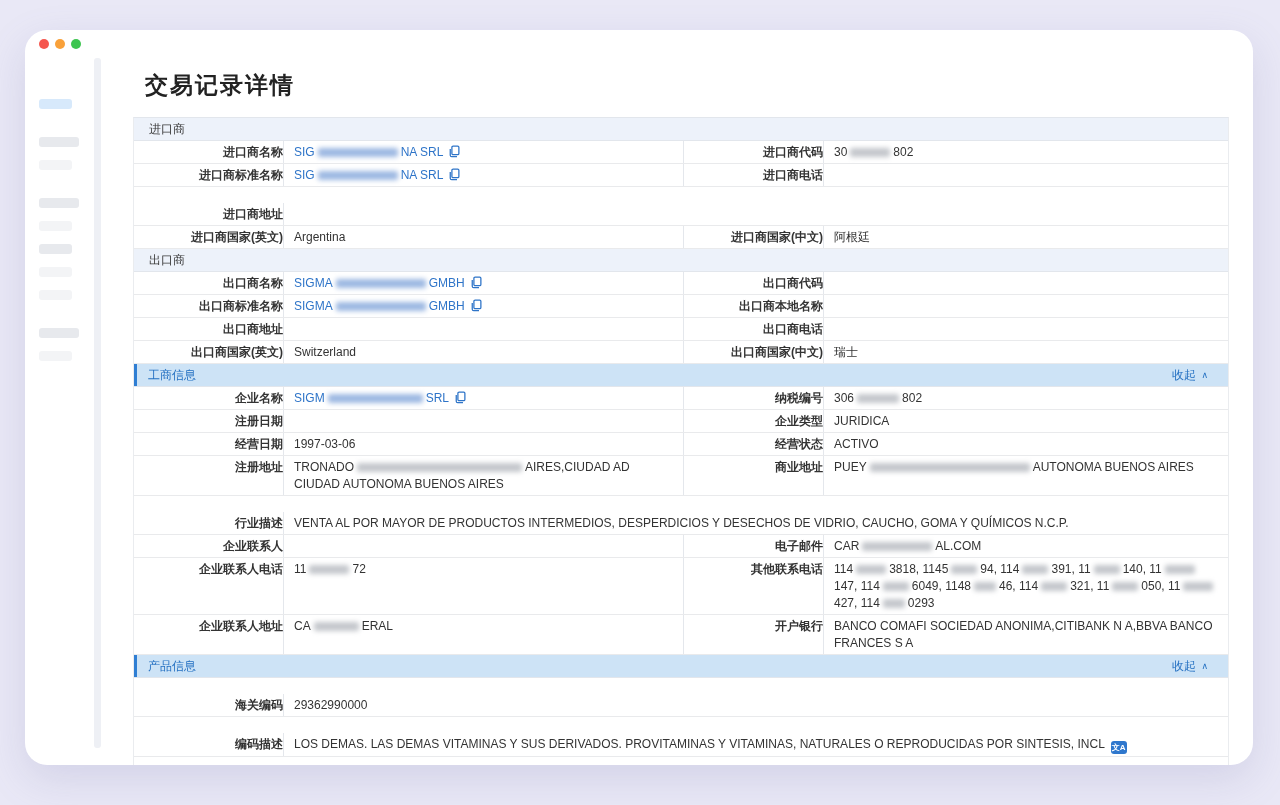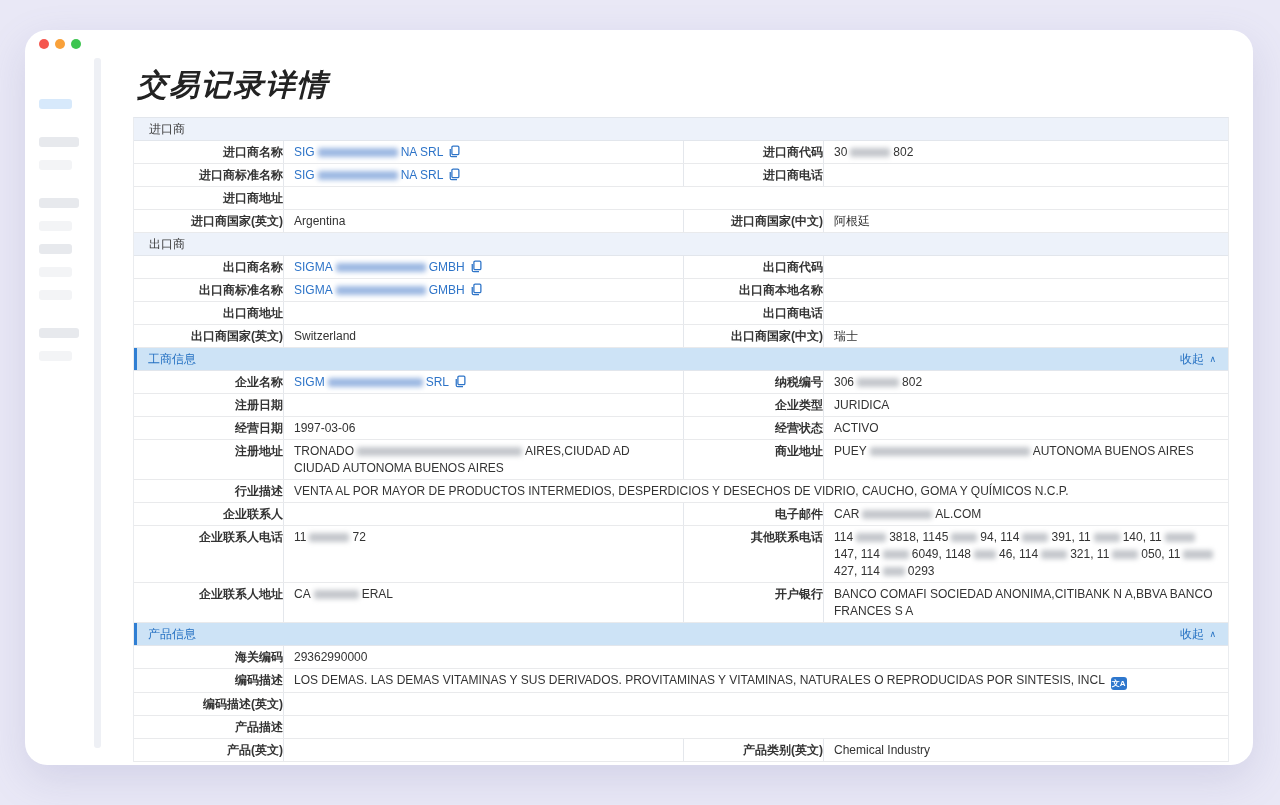--- a/index.html
+++ b/index.html
@@ -23,32 +23,32 @@
   .skel:first-child { margin-top:0; }
   .skel.gap { margin-top:28px; }
   .skel.wide { width:40px; }
   .skel.active { background:#d7e9fb; }
   .skel.strong { background:#e7e9ed; }
   .skel.light  { background:#f3f4f6; }
 
   .side-divider { position:absolute; left:69px; top:28px; width:7px; height:690px; background:#eef0f5; border-radius:3px; }
 
   .content { position:absolute; left:108px; top:0; width:1096px; padding-top:40px; }
-  h1.page-title { margin:0 0 17px 4px; font-size:30px; line-height:30px; font-weight:700; color:#222; letter-spacing:2px;font-style:italic; }
+  h1.page-title { margin:0 0 17px 12px; font-size:23px; line-height:30px; font-weight:700; color:#222; letter-spacing:2px; }
 
   .detail-table { width:1096px; border-left:1px solid #eaecef; border-right:1px solid #eaecef; border-top:1px solid #e2e6ec; font-size:12px; color:#333; }
-  .sec-header { display:flex; align-items:center; height:23px; padding:0 12px 0 15px; background:#edf2fa; border-bottom:1px solid #e2e6ec; color:#3a3a3a; }
+  .sec-header { display:flex; align-items:center; height:23px; padding:0 20px 0 15px; background:#edf2fa; border-bottom:1px solid #e2e6ec; color:#3a3a3a; }
   .sec-header.blue { background:#cde3f6; box-shadow:inset 3px 0 0 #2f7ed3; padding-left:14px; }
   .sec-header.blue .sec-title { color:#2470c2; }
   .collapse { margin-left:auto; color:#2470c2; text-decoration:none; font-size:12px; }
   .collapse .chev { font-size:9px; vertical-align:1px; margin-left:2px; }
 
   .row { display:grid; border-bottom:1px solid #e9eaec; min-height:22px; }
   .row.pair { grid-template-columns:150px 400px 140px 1fr; }
-  .row.full { grid-template-columns:150px 1fr; }
+  .row.full { grid-template-columns:150px 1fr;margin-top:16px; }
   .cell { padding:3px 10px 2px 10px; line-height:17px; display:block; }
   .cell.label { text-align:right; font-weight:700; color:#333; border-right:1px solid #e4e7ec; padding-right:0; white-space:nowrap; }
   .cell.value.v1 { border-right:1px solid #e4e7ec; }
   .link { color:#2e74c8; text-decoration:none; }
   .redact { display:inline-block; height:9px; background:#c4c7cc; filter:blur(2.5px); border-radius:2px; margin:0 3px; vertical-align:-1px; }
   .link .redact { background:#9cb8e2; }
   .copy-svg { margin-left:5px; vertical-align:-2px; }
   .tr-icon { display:inline-block; min-width:14px; height:13px; background:#2e77cd; color:#fff; font-size:8px; line-height:13px; text-align:center; border-radius:3px; margin-left:6px; padding:0 1px; font-weight:700; vertical-align:-2px; }
 </style>
 </head>

